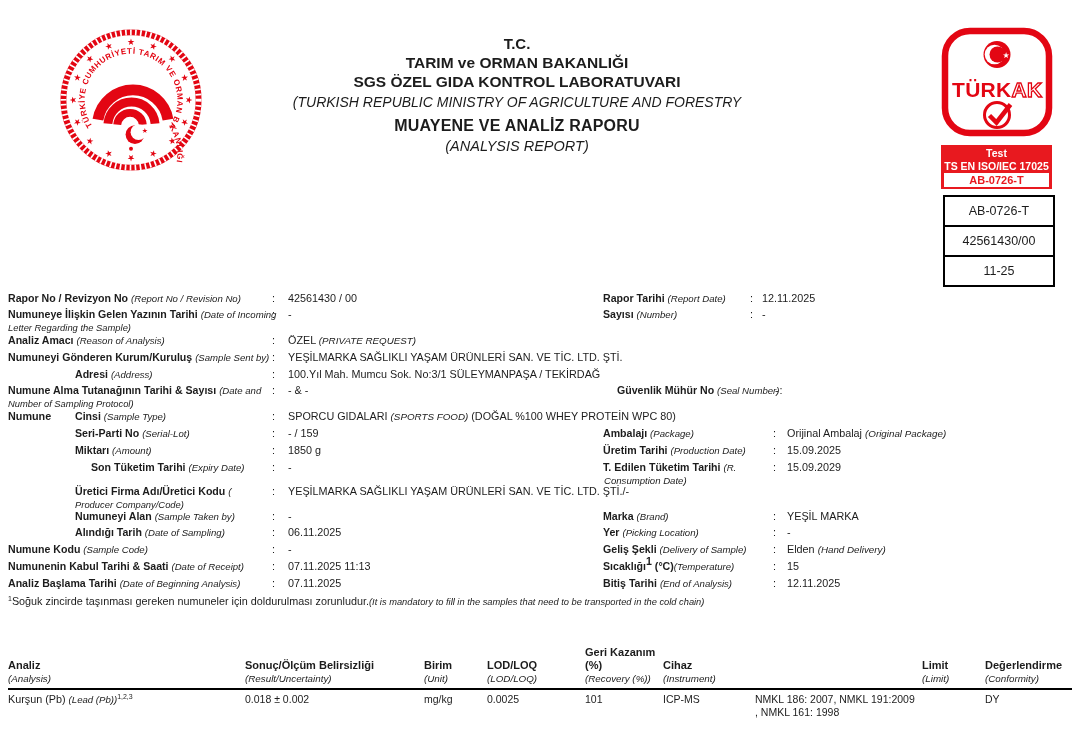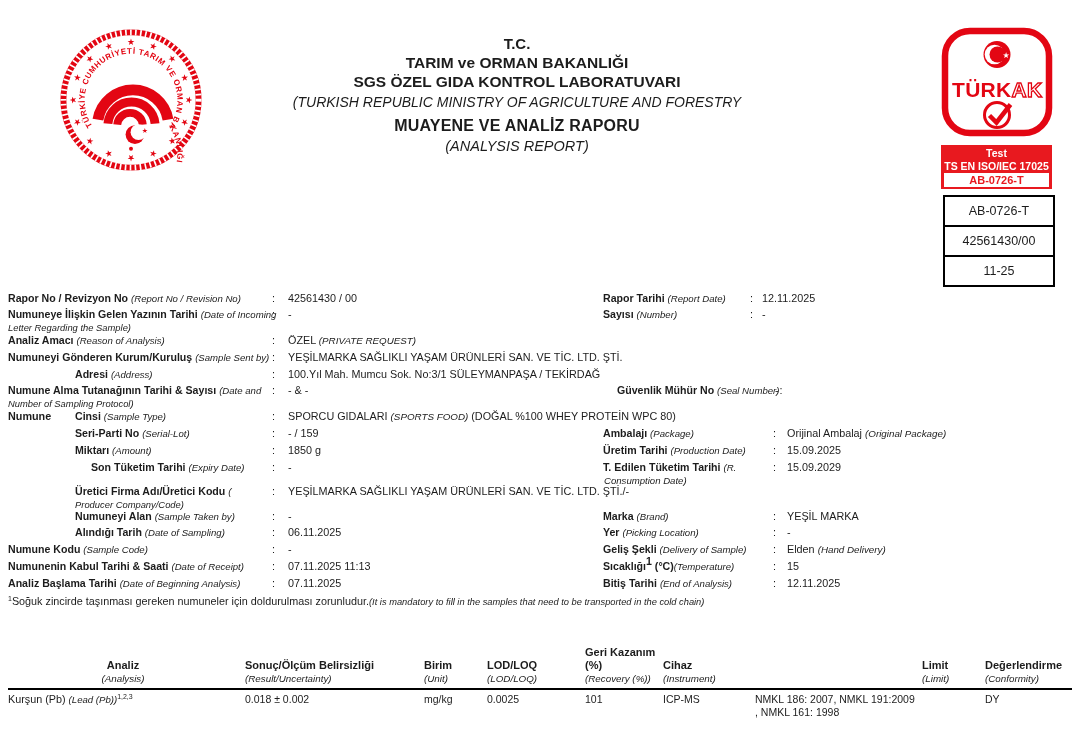--- a/index.html
+++ b/index.html
@@ -260,21 +260,21 @@
         <div class="rlb"><span class="b">Bitiş Tarihi </span><span class="i">(End of Analysis)</span></div>
         <div class="rcl">:</div>
         <div class="rval"><span class="rg">12.11.2025</span></div>
       </div>
     </div>
 
   <div id="footnote" class="footnote"><sup>1</sup><span class="rg">Soğuk zincirde taşınması gereken numuneler için doldurulması zorunludur.</span><span class="i">(It is mandatory to fill in the samples that need to be transported in the cold chain)</span></div>
 
   <div id="rtable" class="rtable">
     <div id="thead" class="thead">
-        <div class="th" style="left: 0px; width: 230px; text-align: center;">
+        <div class="th" style="left: 0px; width: 230px;">
           <div class="htr">Analiz</div>
           <div class="hen">(Analysis)</div>
         </div>
         <div class="th" style="left: 237px; width: 172px;">
           <div class="htr">Sonuç/Ölçüm Belirsizliği</div>
           <div class="hen">(Result/Uncertainty)</div>
         </div>
         <div class="th" style="left: 416px; width: 58px;">
           <div class="htr">Birim</div>
           <div class="hen">(Unit)</div>

